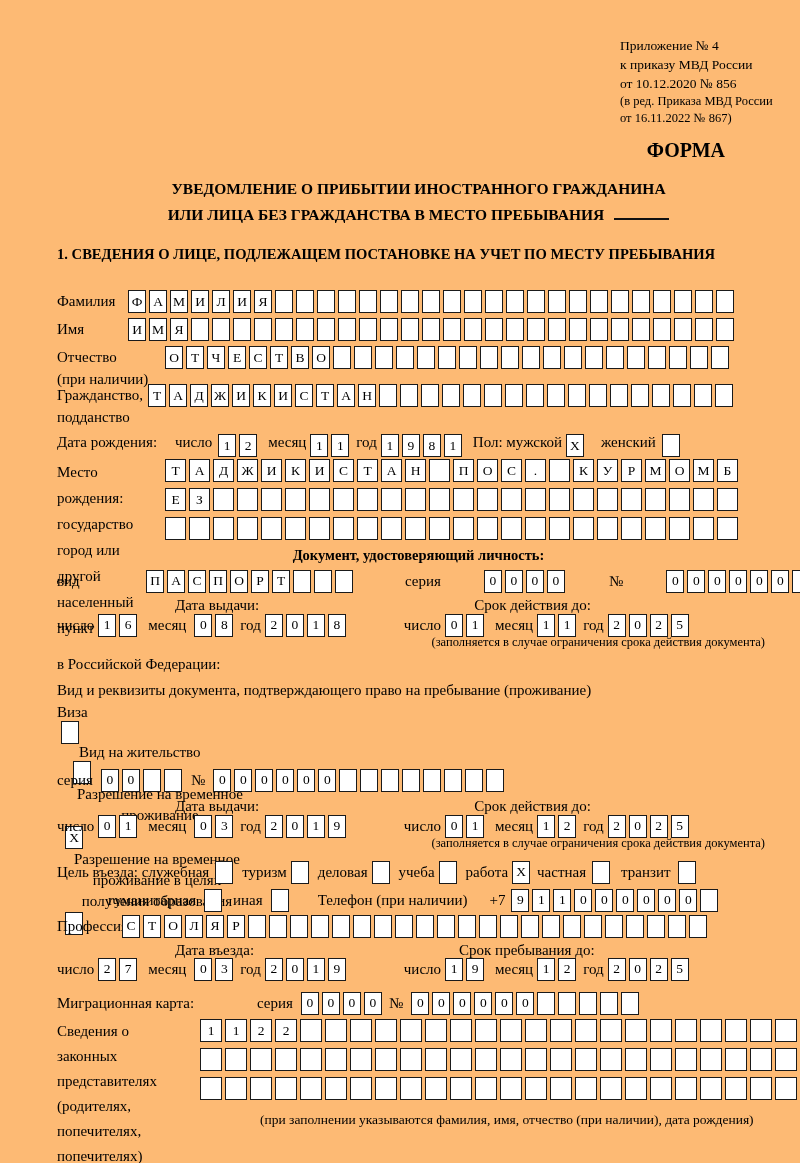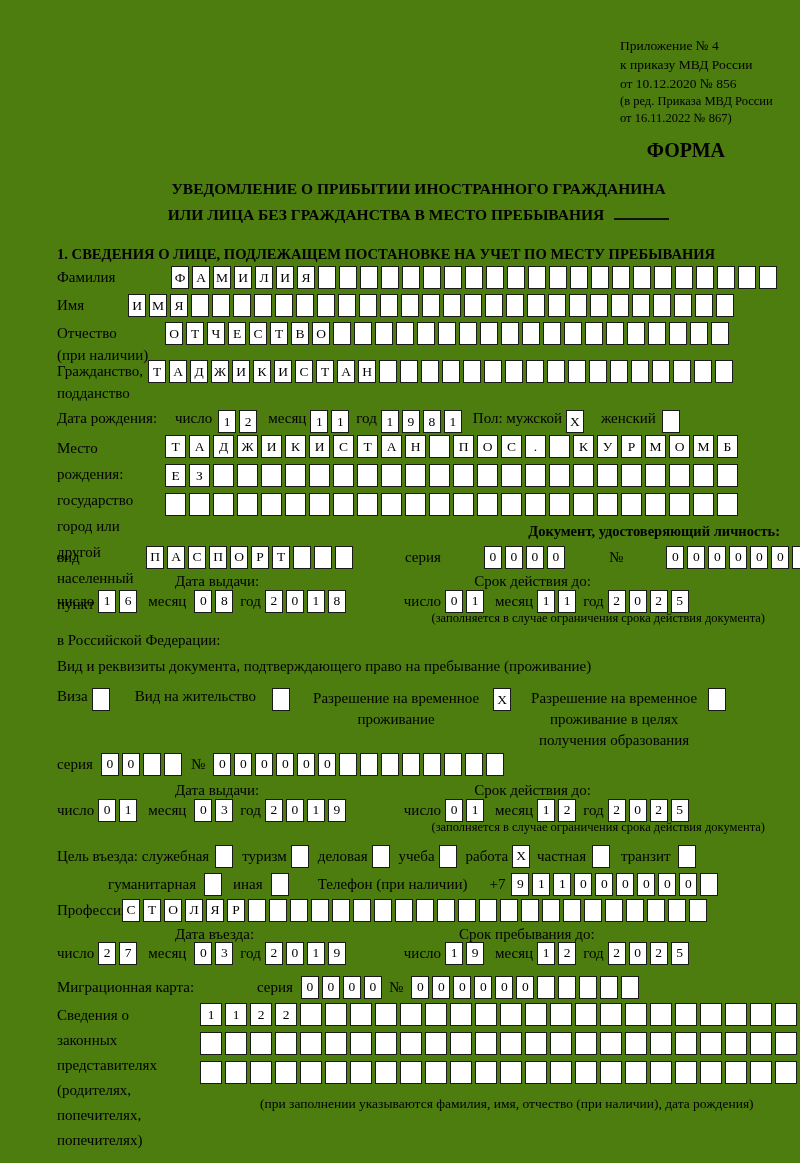--- a/index.html
+++ b/index.html
@@ -1,17 +1,17 @@
 <!DOCTYPE html>
 <html><head>
 <meta charset="utf-8">
 <style>
   html,body{margin:0;padding:0;background:#fff;}
   .page{
-    position:relative;width:800px;height:1163px;background:#4d7c0f;color:#000;
+    position:relative;width:800px;height:1163px;background:#fdba74;color:#000;
     font-family:"Liberation Serif","DejaVu Serif",serif;
     box-sizing:border-box;padding:36px 20px 0 57px;overflow:hidden;
   }
   .apx{margin-left:563px;width:185px;font-size:13.5px;line-height:19px;}
   .apx .small{font-size:12.5px;line-height:17px;}
   .forma{margin-top:12px;margin-right:55px;text-align:right;font-weight:bold;font-size:20px;height:19px;}
   .title{margin-top:18px;text-align:center;font-weight:bold;font-size:15.5px;line-height:26px;}
   .blank-line{display:inline-block;width:55px;border-bottom:2px solid #111;height:14px;margin-left:10px;}
   .sect{margin-top:18px;font-weight:bold;font-size:14.6px;height:20px;}
   .frow{display:flex;align-items:center;}
@@ -23,21 +23,21 @@
     display:inline-flex;width:16px;height:21px;border:1.5px solid #1a1a1a;margin-right:3px;
     align-items:center;justify-content:center;font-size:13.5px;flex-shrink:0;background:#fff;
   }
   .wide .cell{width:19px;}
   .xwide .cell{width:20px;}
   .mb5{margin-bottom:5px;}
   .fixh38{height:38px;overflow:visible;}
   .fixh50{height:50px;overflow:visible;}
   .fixh84{height:84px;overflow:visible;}
   .fixh64{height:64px;overflow:visible;}
-  .center-b{font-weight:bold;text-align:right;font-size:14.5px;height:20px;margin-top:4px;}
+  .center-b{font-weight:bold;text-align:center;font-size:14.5px;height:20px;margin-top:4px;}
   .dualhead{display:flex;font-size:15px;height:16px;margin-top:4px;}
   .note{font-size:12.5px;text-align:right;margin-right:15px;height:16px;margin-top:-2px;}
   .txt15{font-size:15px;height:20px;}
   .optlabel{font-size:15px;text-align:center;line-height:21px;}
   .cap{font-size:13.5px;margin-top:12px;margin-left:60px;height:18px;}
   .g6{margin-left:6px;} .g8{margin-left:8px;} .g4{margin-left:4px;}
 </style>
 </head>
 <body>
 
@@ -52,21 +52,21 @@
   </div>
   <div class="forma">ФОРМА</div>
 
   <div class="title">
     <div>УВЕДОМЛЕНИЕ О ПРИБЫТИИ ИНОСТРАННОГО ГРАЖДАНИНА</div>
     <div><span>ИЛИ ЛИЦА БЕЗ ГРАЖДАНСТВА В МЕСТО ПРЕБЫВАНИЯ</span><span class="blank-line"></span></div>
   </div>
 
   <div class="sect" style="margin-top:18px;">1. СВЕДЕНИЯ О ЛИЦЕ, ПОДЛЕЖАЩЕМ ПОСТАНОВКЕ НА УЧЕТ ПО МЕСТУ ПРЕБЫВАНИЯ</div>
 
-  <div class="frow mb5" style="margin-top:0;justify-content:space-between;">
+  <div class="frow mb5" style="margin-top:24px;">
     <span class="lbl" style="width:71px;">Фамилия</span>
     <div class="cells">
         <span class="cell">Ф</span>
         <span class="cell">А</span>
         <span class="cell">М</span>
         <span class="cell">И</span>
         <span class="cell">Л</span>
         <span class="cell">И</span>
         <span class="cell">Я</span>
         <span class="cell"></span>
@@ -400,21 +400,21 @@
         <span class="cell">2</span>
         <span class="cell">5</span>
       </div>
   </div>
 
   <div class="note">(заполняется в случае ограничения срока действия документа)</div>
 
   <div class="txt15" style="margin-top:5px;">в Российской Федерации:</div>
   <div class="txt15" style="margin-top:6px;">Вид и реквизиты документа, подтверждающего право на пребывание (проживание)</div>
 
-  <div class="frow start fixh64" style="margin-top:10px;">
+  <div class="frow start fixh64" style="margin-top:2px;flex-direction:column;">
     <span class="lbl">Виза</span>
     <div class="cells g4">
         <span class="cell"></span>
       </div>
     <span class="lbl" style="margin-left:22px;">Вид на жительство</span>
     <div class="cells" style="margin-left:16px;">
         <span class="cell"></span>
       </div>
     <div class="optlabel" style="width:178px;margin-left:14px;">Разрешение на временное проживание</div>
     <div class="cells g8">

